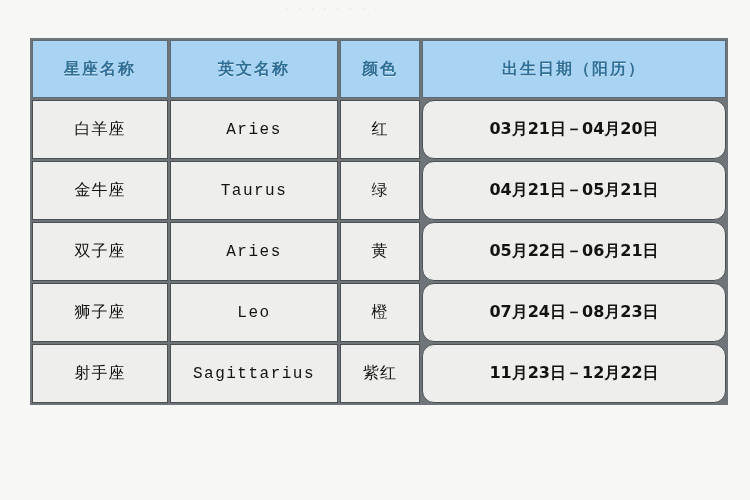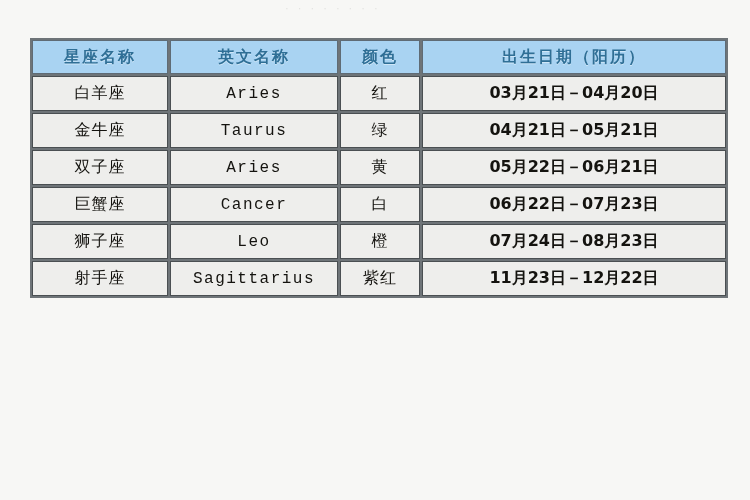--- a/index.html
+++ b/index.html
@@ -41,21 +41,21 @@
     border-collapse: separate;
     border-spacing: 2px 2px;
     width: 692px;
     table-layout: fixed;
     background: #6e7478;
   }
 
   table.zodiac th,
   table.zodiac td {
     border: 1px solid #4a4f52;
-    padding: 0;
+    padding: 12px;
     height: 33px;
     text-align: center;
     vertical-align: middle;
     font-size: 16px;
     color: #14130f;
     background: #eeeeec;
     overflow: hidden;
     white-space: nowrap;
   }
 
@@ -87,20 +87,21 @@
   }
   td.cell-color {
     font-size: 16px;
     letter-spacing: 1px;
   }
   td.cell-date {
     font-family: "DejaVu Sans", "Liberation Sans", sans-serif;
     font-size: 16px;
     letter-spacing: 0px;
     font-weight: 600;
+    border-radius: 12px;
   }
 </style>
 </head>
 <body>
 
 <div id="top-artifact">· · · ·   · ·    · ·</div>
 
 <div id="table-wrap">
   <table class="zodiac">
     <colgroup>
@@ -130,26 +131,20 @@
           <td class="cell-color">绿</td>
           <td class="cell-date">04月21日－05月21日</td>
         </tr>
         <tr>
           <td class="cell-name">双子座</td>
           <td class="cell-eng">Aries</td>
           <td class="cell-color">黄</td>
           <td class="cell-date">05月22日－06月21日</td>
         </tr>
         <tr>
-          <td class="cell-name">巨蟹座</td>
-          <td class="cell-eng">Cancer</td>
-          <td class="cell-color">白</td>
-          <td class="cell-date">06月22日－07月23日</td>
-        </tr>
-        <tr>
           <td class="cell-name">狮子座</td>
           <td class="cell-eng">Leo</td>
           <td class="cell-color">橙</td>
           <td class="cell-date">07月24日－08月23日</td>
         </tr>
         <tr>
           <td class="cell-name">射手座</td>
           <td class="cell-eng">Sagittarius</td>
           <td class="cell-color">紫红</td>
           <td class="cell-date">11月23日－12月22日</td>

